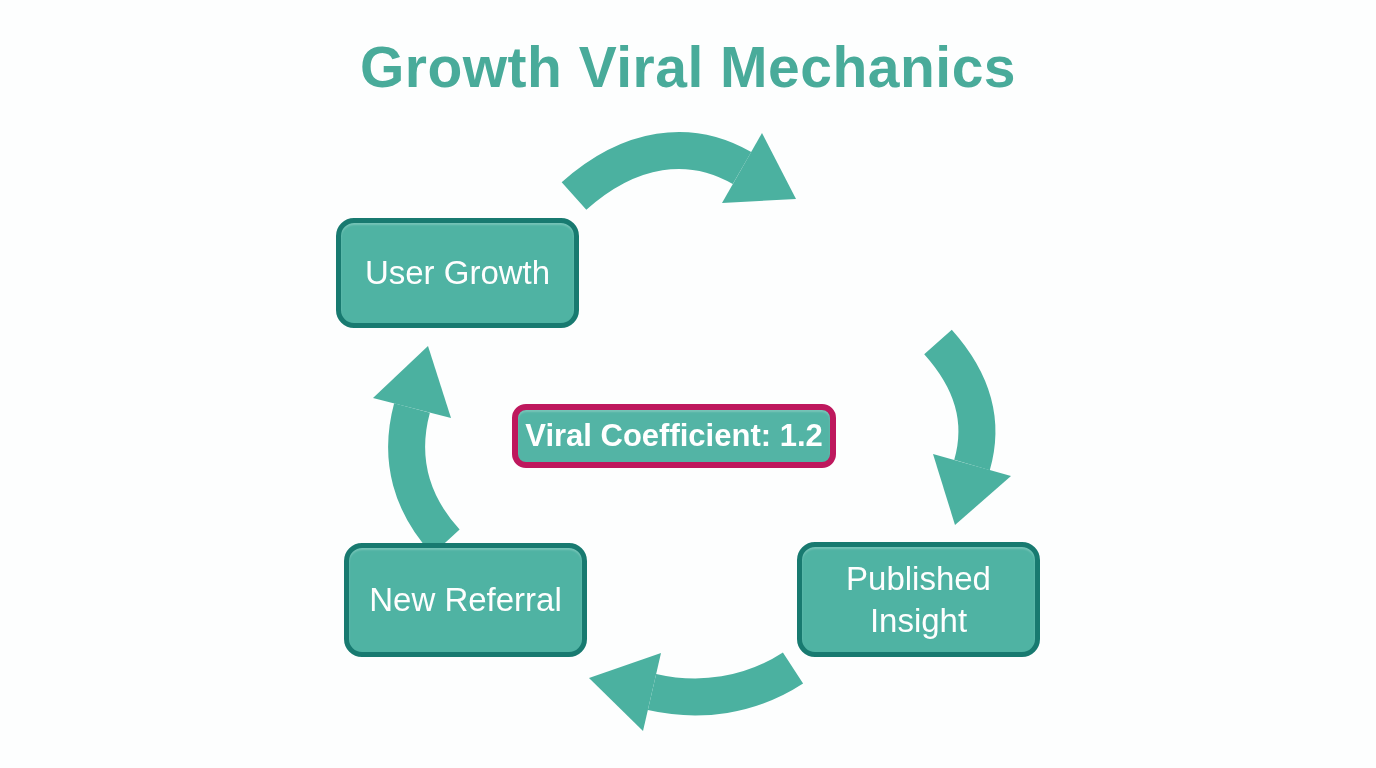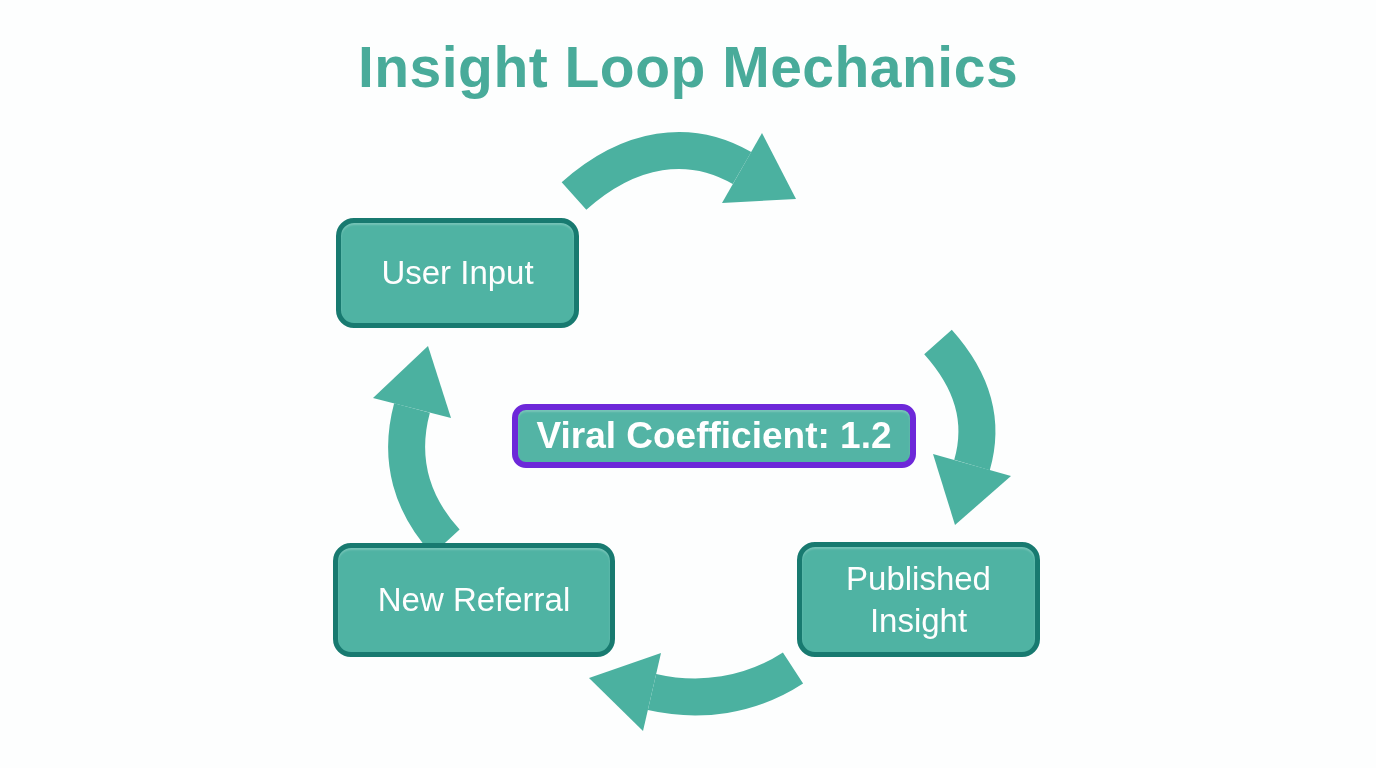--- a/index.html
+++ b/index.html
@@ -36,54 +36,54 @@
     align-items: center;
     justify-content: center;
     color: #fefefe;
     font-size: 33px;
     text-align: center;
     line-height: 1.25;
     box-shadow: inset 0 2px 2px rgba(255,255,255,0.22);
   }
   .node-user-input       { left: 336px; top: 218px; width: 243px; height: 110px; }
   .node-ai-analysis      { left: 797px; top: 218px; width: 243px; height: 110px; }
-  .node-new-referral     { left: 333px; top: 543px; width: 282px; height: 114px; }
+  .node-new-referral     { left: 344px; top: 543px; width: 243px; height: 114px; }
   .node-published-insight{ left: 797px; top: 542px; width: 243px; height: 115px; justify-content: center; }
   .node-label { display: inline-block; }
   .node-published-insight .node-label { max-width: 200px; }
   .center-label {
     position: absolute;
     box-sizing: border-box;
-    left: 512px; top: 404px; width: 404px; height: 64px;
+    left: 512px; top: 404px; width: 324px; height: 64px;
     background: #53b4a5;
-    border: 6px solid #6d28d9;
+    border: 6px solid #be185d;
     border-radius: 14px;
     display: flex;
     align-items: center;
     justify-content: center;
     color: #ffffff;
-    font-size: 37px;
+    font-size: 31px;
     font-weight: bold;
     box-shadow: inset 0 2px 2px rgba(255,255,255,0.22);
   }
   .arrows-layer {
     position: absolute;
     left: 0; top: 0;
     width: 1376px; height: 768px;
     pointer-events: none;
   }
   .arrow-body { fill: none; stroke: #4bb1a0; stroke-width: 37; }
   .arrow-head { fill: #4bb1a0; stroke: none; }
 </style>
 </head>
 <body>
 
 <div class="canvas">
 
-  <div class="title">Insight Loop Mechanics</div>
+  <div class="title">Growth Viral Mechanics</div>
 
   <svg class="arrows-layer" viewBox="0 0 1376 768">
 
     <g>
       <path class="arrow-body" d="M 574 196 C 630 146 690 138 742 168"></path>
       <polygon class="arrow-head" points="722,203 762,133 796,199"></polygon>
     </g>
 
     <g>
       <path class="arrow-body" d="M 938 342 C 972 380 985 420 972 465"></path>
@@ -95,21 +95,21 @@
       <polygon class="arrow-head" points="661,653 643,731 589,678"></polygon>
     </g>
 
     <g>
       <path class="arrow-body" d="M 446 542 C 412 505 398 460 412 408"></path>
       <polygon class="arrow-head" points="451,418 373,398 428,346"></polygon>
     </g>
   </svg>
 
   <div class="node node-user-input">
-    <span class="node-label">User Input</span>
+    <span class="node-label">User Growth</span>
   </div>
 
 
   <div class="node node-published-insight">
     <span class="node-label">Published Insight</span>
   </div>
 
   <div class="node node-new-referral">
     <span class="node-label">New Referral</span>
   </div>

